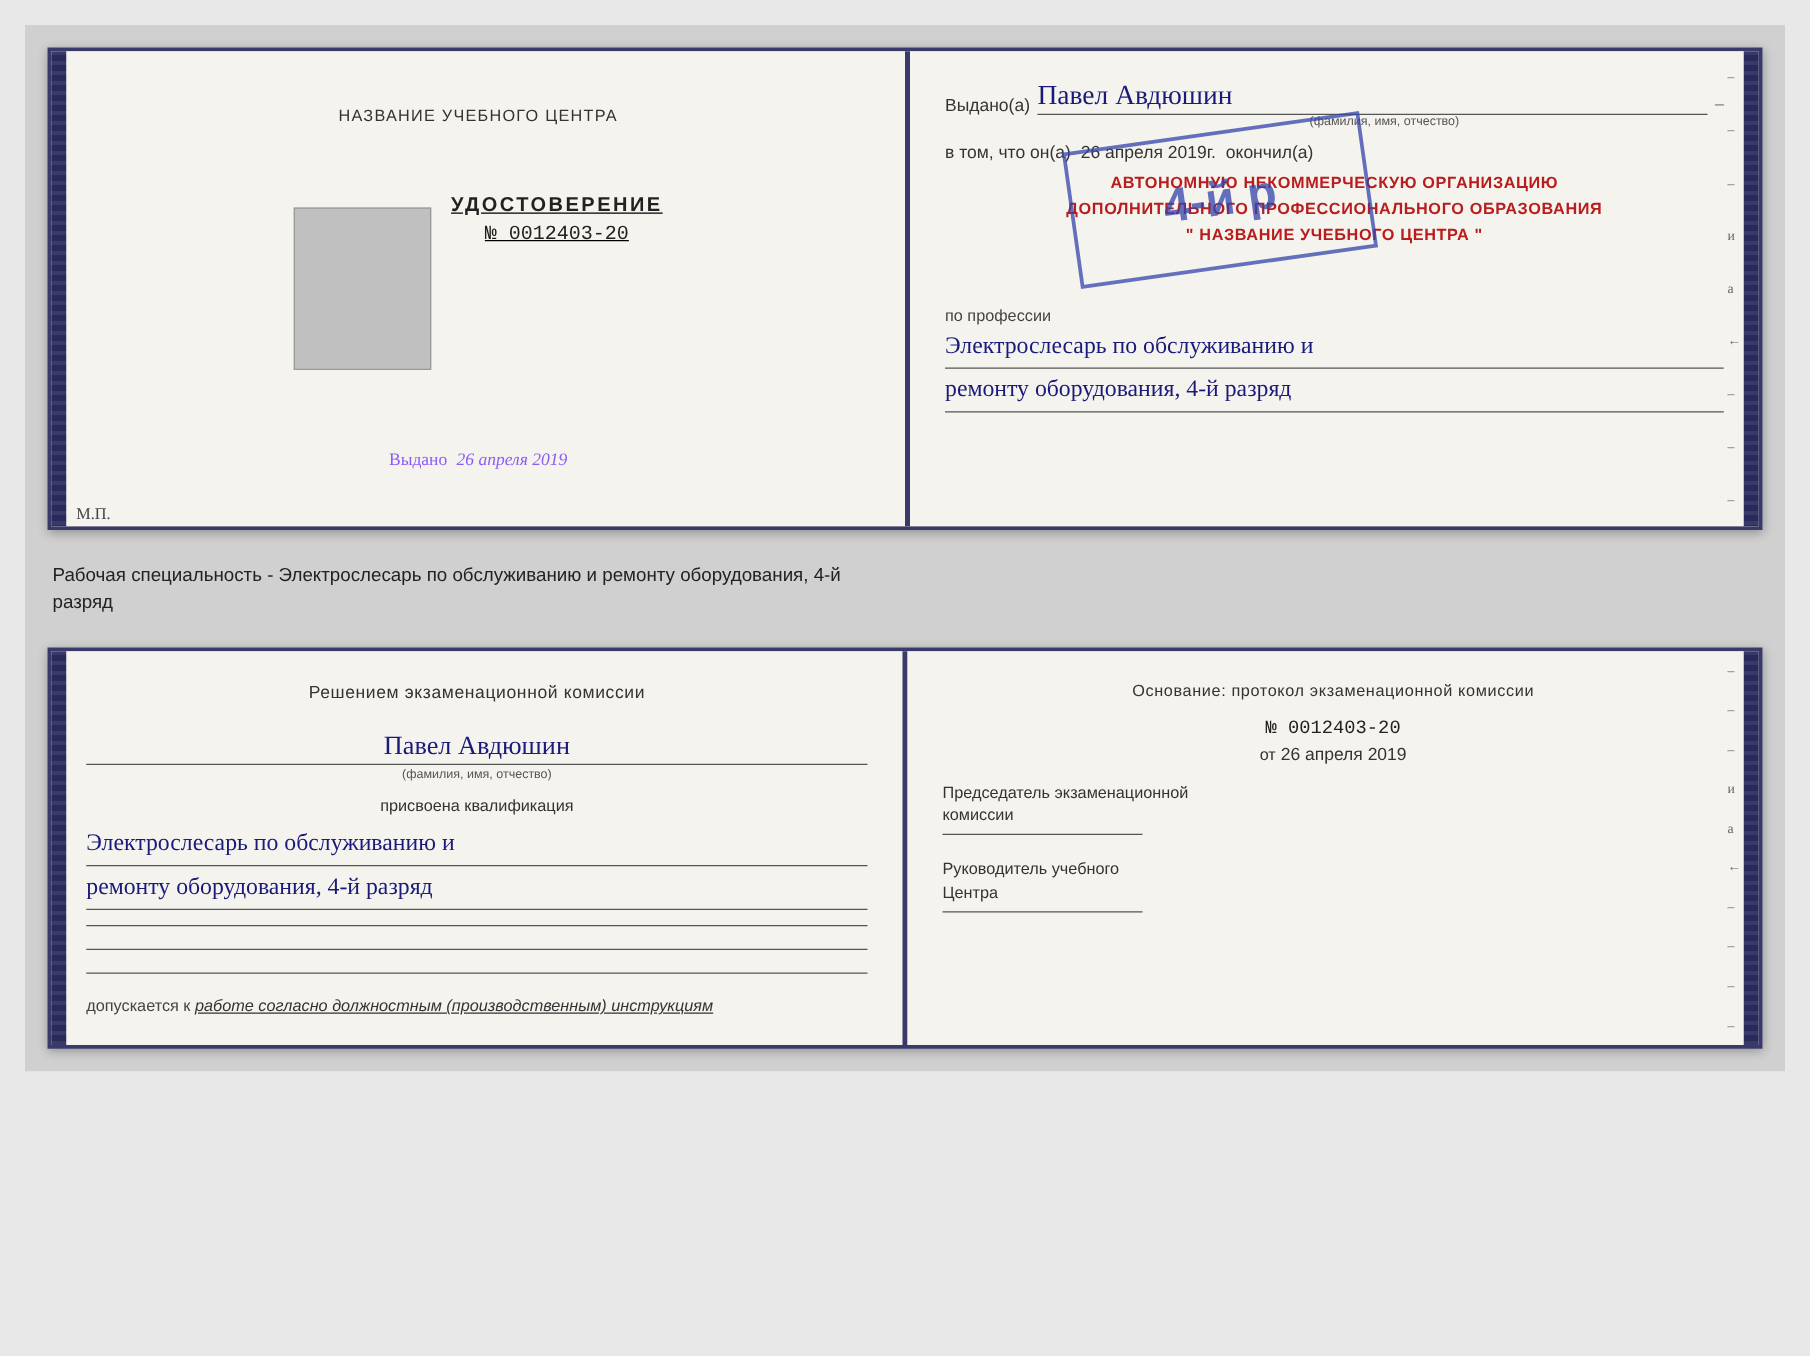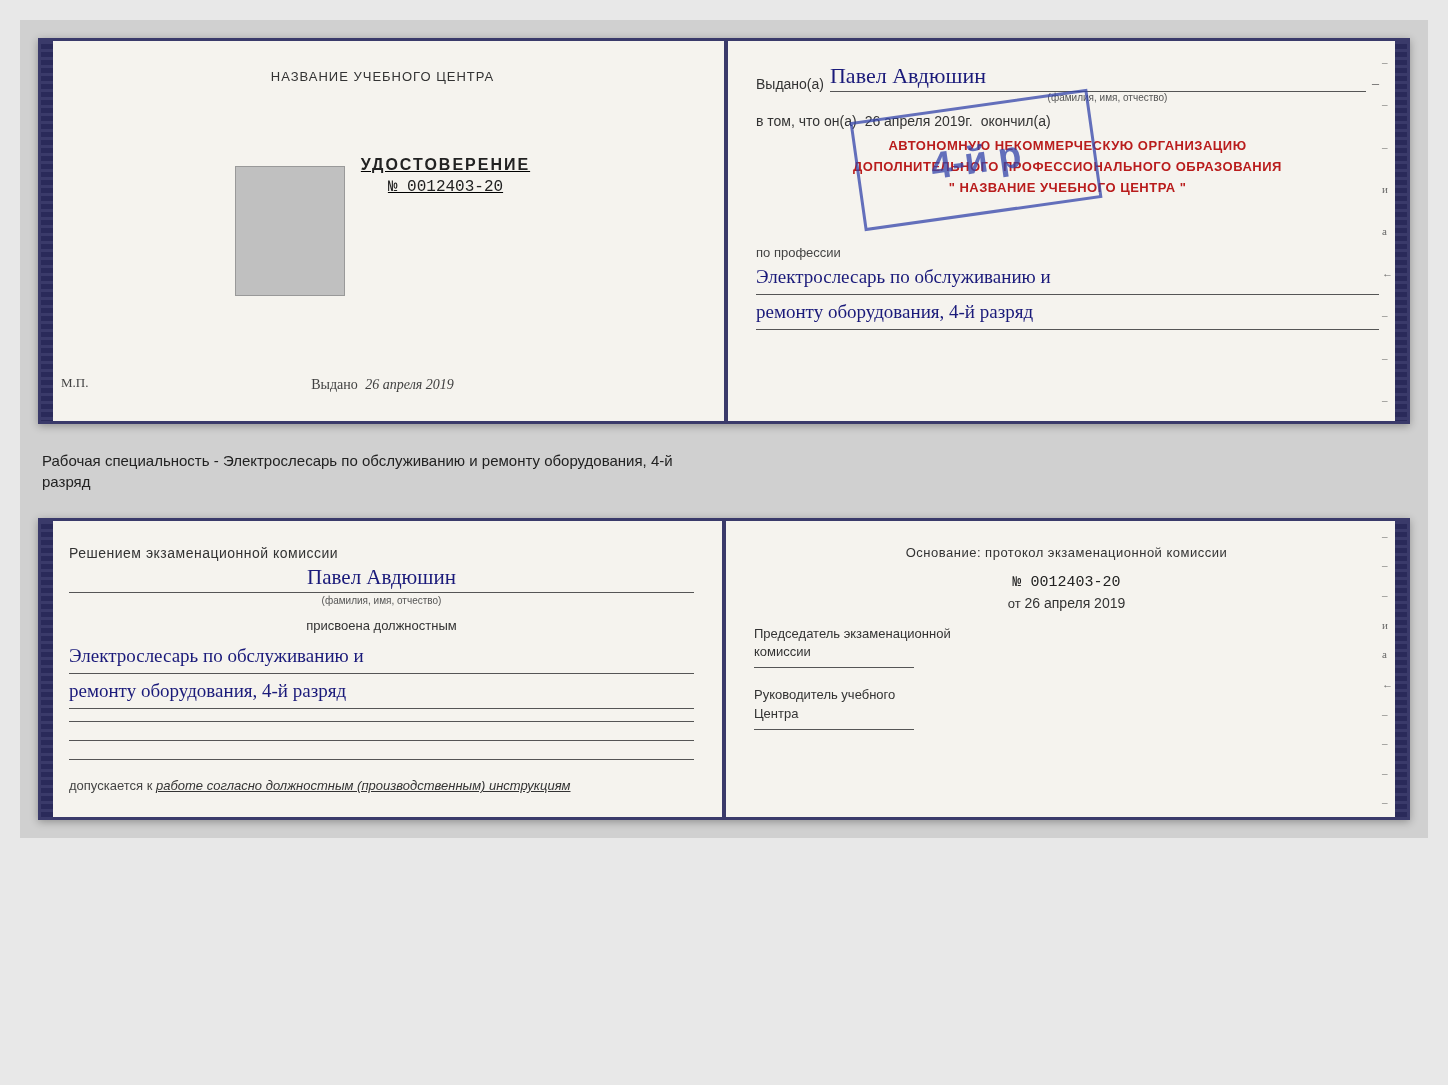--- a/index.html
+++ b/index.html
@@ -22,21 +22,21 @@
     
     .document-top {
       display: flex;
       background: #c8c8c8;
       border: 3px solid #3a3a6a;
       box-shadow: 0 2px 8px rgba(0,0,0,0.3);
     }
 
     .page-left, .page-right {
       background: #f5f3ee;
-      padding: 28px 30px;
+      padding: 44px 30px;
       position: relative;
       flex: 1;
     }
 
     .page-left {
       border-right: 4px solid #3a3a6a;
       display: flex;
       flex-direction: column;
       align-items: center;
       justify-content: space-between;
@@ -112,26 +112,26 @@
     .udost-number {
       font-size: 16px;
       font-family: 'Courier New', monospace;
       color: #222;
       margin-top: 4px;
     }
 
     .vydano-line {
       margin-top: 20px;
       font-size: 14px;
-      color: #404040;
+      color: #8b5cf6;
     }
 
     .mp-label {
       position: absolute;
-      bottom: 30px;
+      bottom: 2px;
       left: 20px;
       font-size: 13px;
       color: #444;
     }
 
     
     .page-right {
       padding: 22px 28px;
     }
 
@@ -289,23 +289,23 @@
     }
 
     .bottom-left {
       border-right: 4px solid #3a3a6a;
     }
 
     .resheniyem-text {
       font-size: 14px;
       color: #333;
       font-family: Arial, sans-serif;
-      text-align: left;
+      text-align: center;
       letter-spacing: 0.5px;
-      margin-bottom: 4px;
+      margin-bottom: 23px;
     }
 
     .pavlel-name-bottom {
       font-family: 'Segoe Script', 'Brush Script MT', cursive;
       font-size: 21px;
       color: #1a1a7a;
       text-align: center;
       display: block;
       border-bottom: 1px solid #555;
       padding-bottom: 2px;
@@ -498,21 +498,21 @@
   <div class="document-bottom">
 
     <div class="bottom-left">
       <div class="book-spine-left"></div>
 
       <div class="resheniyem-text">Решением экзаменационной комиссии</div>
 
       <span class="pavlel-name-bottom">Павел Авдюшин</span>
       <div class="small-label-center">(фамилия, имя, отчество)</div>
 
-      <div class="prisvoyena-text">присвоена должностным</div>
+      <div class="prisvoyena-text">присвоена квалификация</div>
 
       <span class="qualification-handwritten">Электрослесарь по обслуживанию и</span>
       <span class="qualification-handwritten">ремонту оборудования, 4-й разряд</span>
 
       <div class="blank-lines">
         <div class="blank-line"></div>
         <div class="blank-line"></div>
         <div class="blank-line"></div>
       </div>
 

